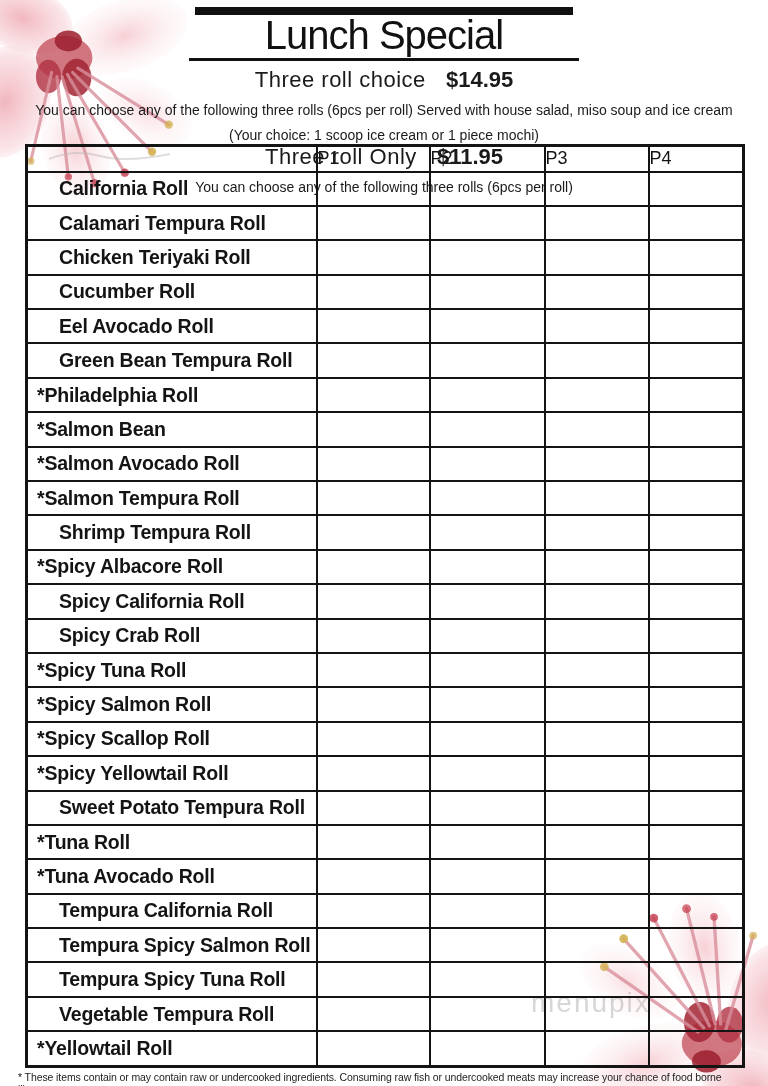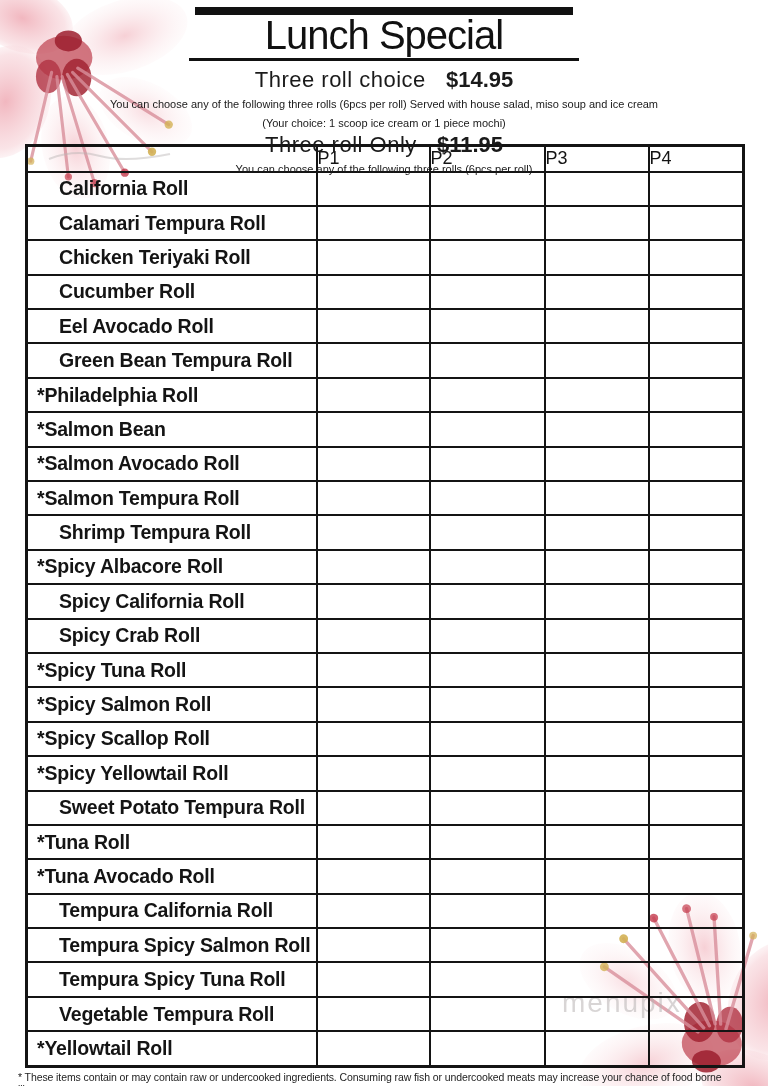--- a/index.html
+++ b/index.html
@@ -19,21 +19,21 @@
   .header { position:relative; z-index:3; text-align:center; padding-top:7px; }
   .bar-top { width:378px; height:8px; background:#111; margin:0 auto; }
   .page-title {
     font-size:40px; font-weight:normal; letter-spacing:-1px;
     line-height:44px; color:#111; margin-top:-2px;
   }
   .title-underline { width:390px; height:3px; background:#111; margin:1px auto 7px; }
   .price-line { font-size:22px; line-height:23px; color:#1a1a1a; }
   .price-line .pname { font-weight:400; letter-spacing:.5px; }
   .price-line .pval { font-weight:bold; margin-left:14px; letter-spacing:0;margin-top:8px; }
-  .desc { font-size:11px; line-height:12px; color:#1a1a1a; margin-top:7px; }
+  .desc { font-size:14px; line-height:12px; color:#1a1a1a; margin-top:13px; }
   .gap { height:4px; }
   
   .menu-table {
     position:absolute; left:25px; top:144px; z-index:2;
     width:717px; height:924px;
     border-collapse:collapse; table-layout:fixed;
     background:transparent;
   }
   .menu-table th, .menu-table td { border:2px solid #141414; background:transparent; }
   .menu-table { border:3px solid #141414; }
@@ -41,21 +41,21 @@
     height:26px; font-size:18px; font-weight:400; text-align:left;
     padding:0 0 0 0; vertical-align:middle; color:#141414;
   }
   .menu-table td.name {
     font-size:19.5px; font-weight:bold; letter-spacing:-0.2px;
     padding-left:9px; vertical-align:middle; white-space:nowrap;
   }
   .menu-table td.name.no-star { padding-left:31px; }
   
   .watermark {
-    position:absolute; left:562px; top:987px; z-index:1;
+    position:absolute; left:531px; top:987px; z-index:1;
     font-size:28px; letter-spacing:2px; color:#b9b4b4; opacity:.55;
     font-weight:400;
   }
   .footnote {
     position:absolute; left:0; top:1071px; width:748px; z-index:3;
     text-align:left; font-size:10.5px; color:#222; letter-spacing:-0.1px;padding-left:18px;
   }
 </style>
 </head>
 <body>

